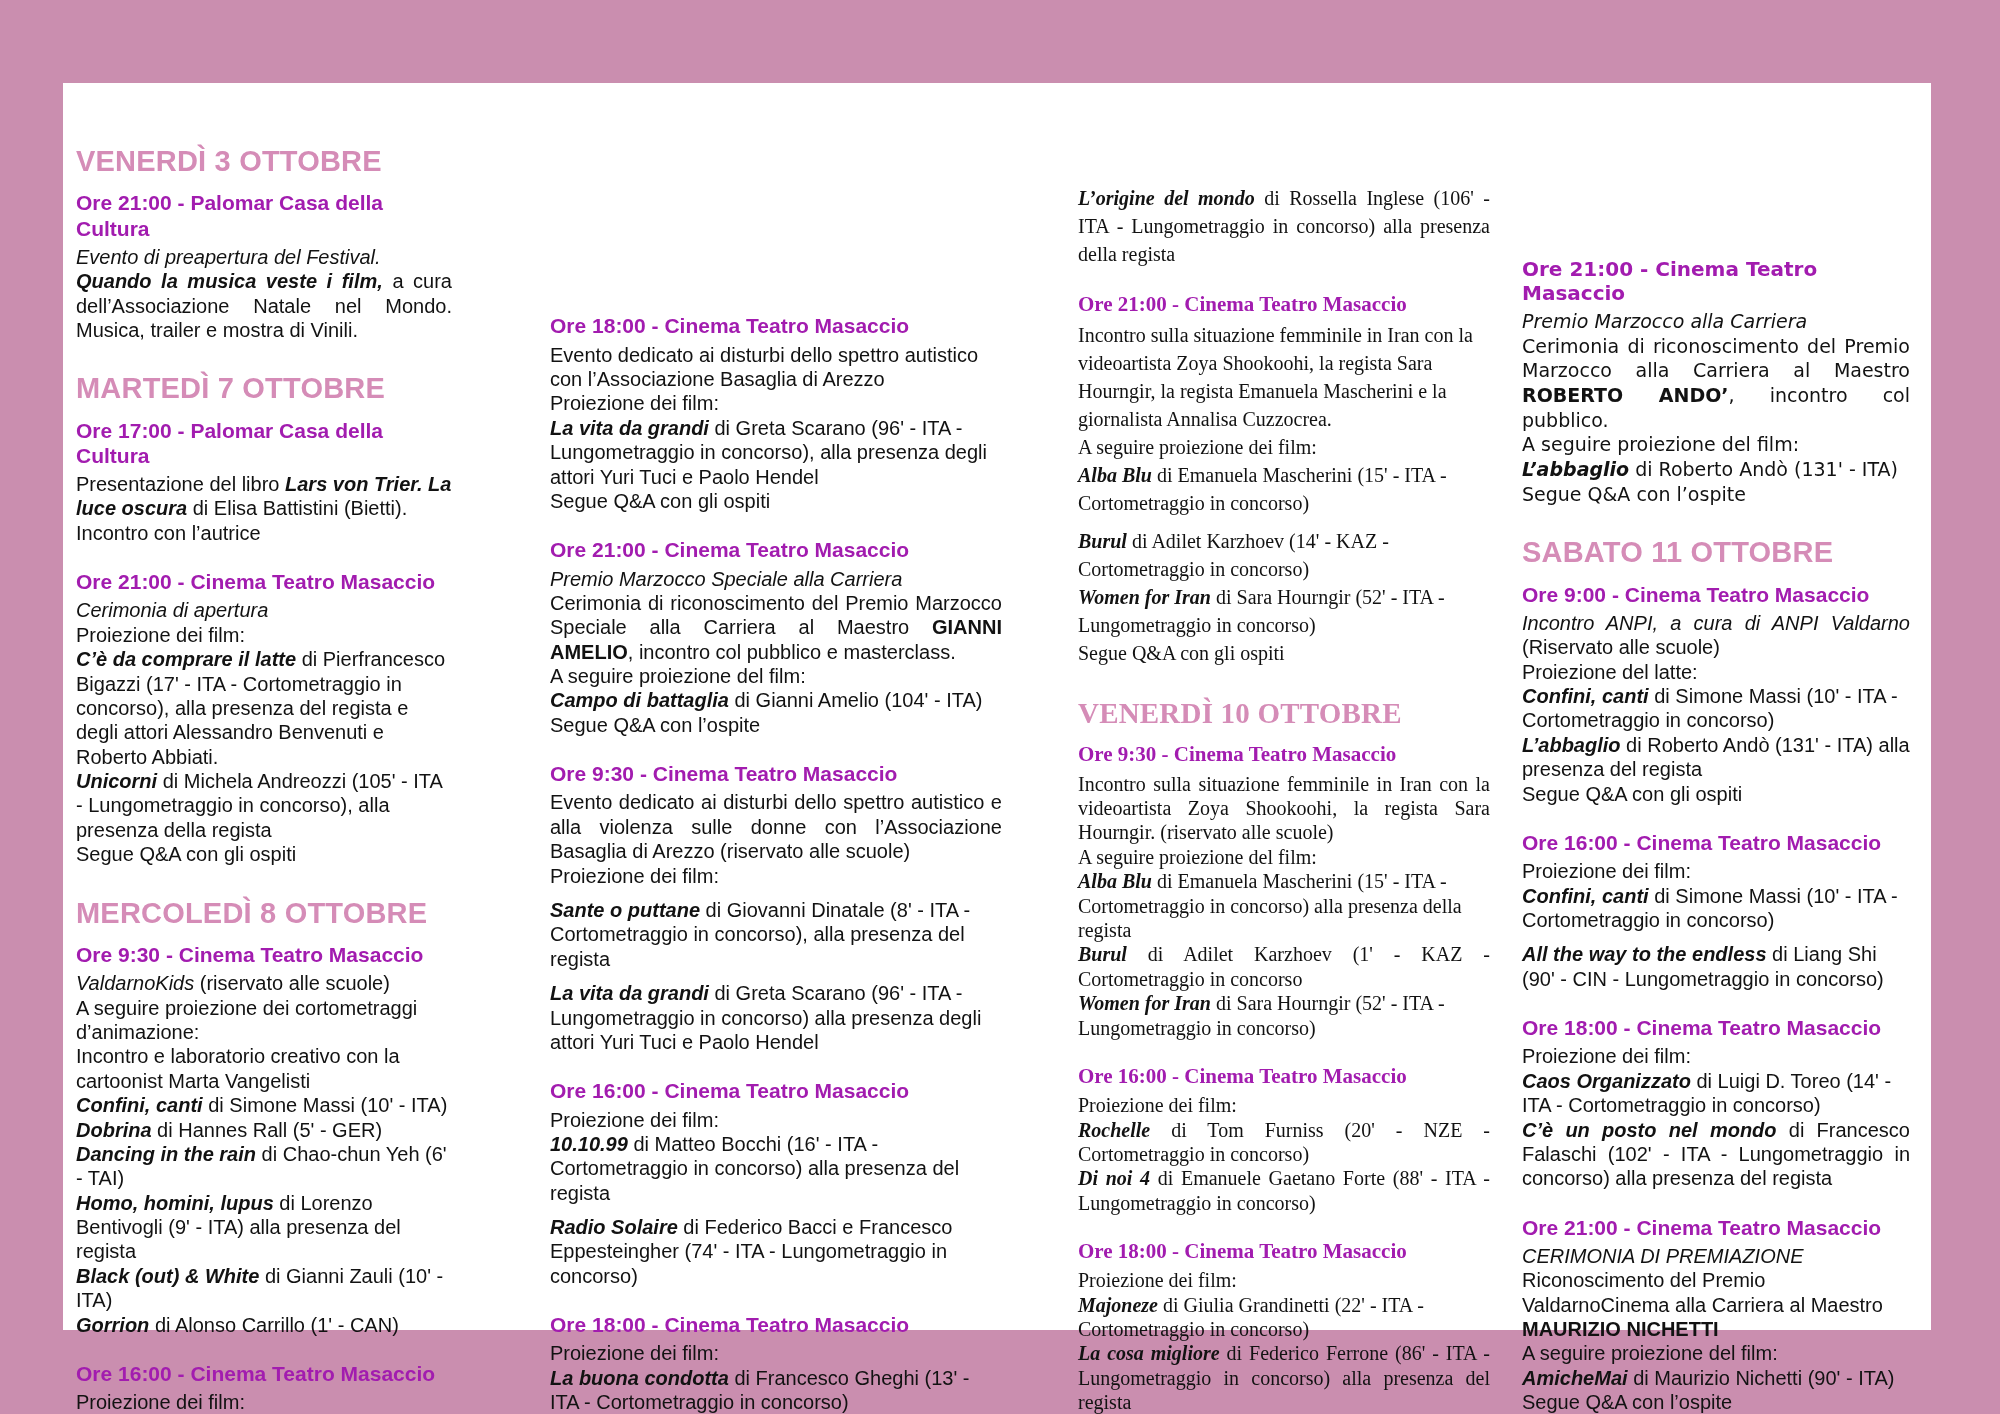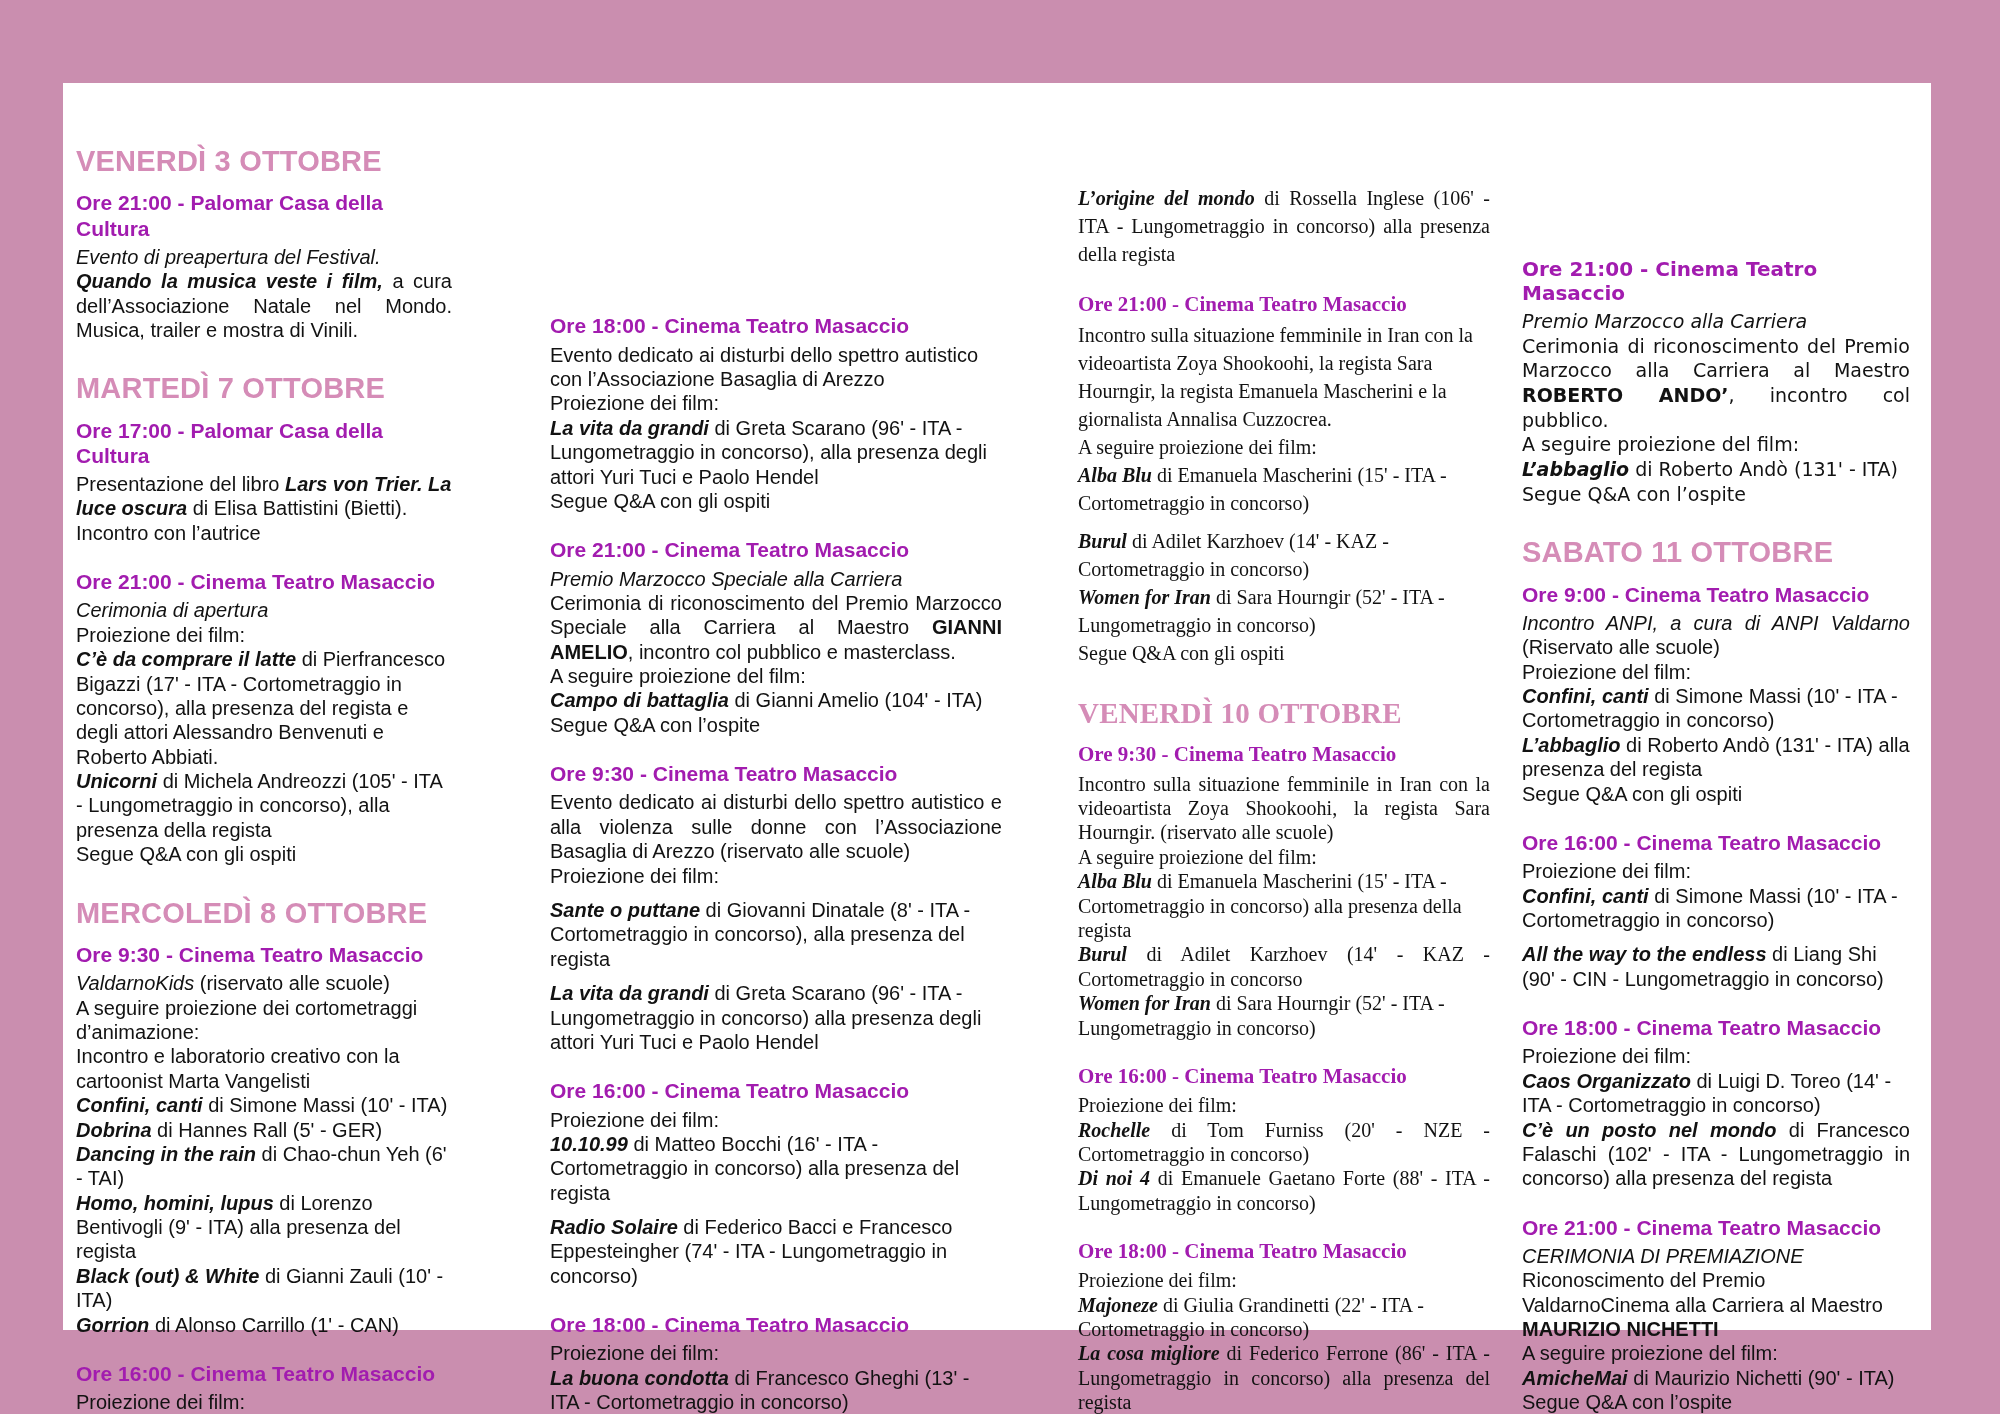--- a/index.html
+++ b/index.html
@@ -140,21 +140,21 @@
           <p class="para gap"><span class="run-bi">Burul</span><span class="run-n"> di Adilet Karzhoev (14' - KAZ - Cortometraggio in concorso)</span></p>
           <p class="para"><span class="run-bi">Women for Iran</span><span class="run-n"> di Sara Hourngir (52' - ITA - Lungometraggio in concorso)</span></p>
           <p class="para"><span class="run-n">Segue Q&amp;A con gli ospiti</span></p>
         </section>
         <section class="block">
           <h2 class="day">VENERDÌ 10 OTTOBRE</h2>
           <h3 class="venue">Ore 9:30 - Cinema Teatro Masaccio</h3>
           <p class="para justify"><span class="run-n">Incontro sulla situazione femminile in Iran con la videoartista Zoya Shookoohi, la regista Sara Hourngir. (riservato alle scuole)</span></p>
           <p class="para"><span class="run-n">A seguire proiezione del film:</span></p>
           <p class="para"><span class="run-bi">Alba Blu</span><span class="run-n"> di Emanuela Mascherini (15' - ITA - Cortometraggio in concorso) alla presenza della regista</span></p>
-          <p class="para justify"><span class="run-bi">Burul</span><span class="run-n"> di Adilet Karzhoev (14' - KAZ - Cortometraggio in concorso</span></p>
+          <p class="para justify"><span class="run-bi">Burul</span><span class="run-n"> di Adilet Karzhoev (1' - KAZ - Cortometraggio in concorso</span></p>
           <p class="para"><span class="run-bi">Women for Iran</span><span class="run-n"> di Sara Hourngir (52' - ITA - Lungometraggio in concorso)</span></p>
         </section>
         <section class="block">
           <h3 class="venue">Ore 16:00 - Cinema Teatro Masaccio</h3>
           <p class="para"><span class="run-n">Proiezione dei film:</span></p>
           <p class="para justify"><span class="run-bi">Rochelle</span><span class="run-n"> di Tom Furniss (20' - NZE - Cortometraggio in concorso)</span></p>
           <p class="para justify"><span class="run-bi">Di noi 4</span><span class="run-n"> di Emanuele Gaetano Forte (88' - ITA - Lungometraggio in concorso)</span></p>
         </section>
         <section class="block">
           <h3 class="venue">Ore 18:00 - Cinema Teatro Masaccio</h3>
@@ -169,21 +169,21 @@
           <p class="para"><span class="run-i">Premio Marzocco alla Carriera</span></p>
           <p class="para justify"><span class="run-n">Cerimonia di riconoscimento del Premio Marzocco alla Carriera al Maestro </span><span class="run-b">ROBERTO ANDO’</span><span class="run-n">, incontro col pubblico.</span></p>
           <p class="para"><span class="run-n">A seguire proiezione del film:</span></p>
           <p class="para"><span class="run-bi">L’abbaglio</span><span class="run-n"> di Roberto Andò (131' - ITA)</span></p>
           <p class="para"><span class="run-n">Segue Q&amp;A con l’ospite</span></p>
         </section>
         <section class="block">
           <h2 class="day">SABATO 11 OTTOBRE</h2>
           <h3 class="venue">Ore 9:00 - Cinema Teatro Masaccio</h3>
           <p class="para justify"><span class="run-i">Incontro ANPI, a cura di ANPI Valdarno</span><span class="run-n"> (Riservato alle scuole)</span></p>
-          <p class="para"><span class="run-n">Proiezione del film:</span></p>
+          <p class="para"><span class="run-n">Proiezione del latte:</span></p>
           <p class="para"><span class="run-bi">Confini, canti</span><span class="run-n"> di Simone Massi (10' - ITA - Cortometraggio in concorso)</span></p>
           <p class="para"><span class="run-bi">L’abbaglio</span><span class="run-n"> di Roberto Andò (131' - ITA) alla presenza del regista</span></p>
           <p class="para"><span class="run-n">Segue Q&amp;A con gli ospiti</span></p>
         </section>
         <section class="block">
           <h3 class="venue">Ore 16:00 - Cinema Teatro Masaccio</h3>
           <p class="para"><span class="run-n">Proiezione dei film:</span></p>
           <p class="para"><span class="run-bi">Confini, canti</span><span class="run-n"> di Simone Massi (10' - ITA - Cortometraggio in concorso)</span></p>
           <p class="para gap"><span class="run-bi">All the way to the endless</span><span class="run-n"> di Liang Shi (90' - CIN - Lungometraggio in concorso)</span></p>
         </section>

